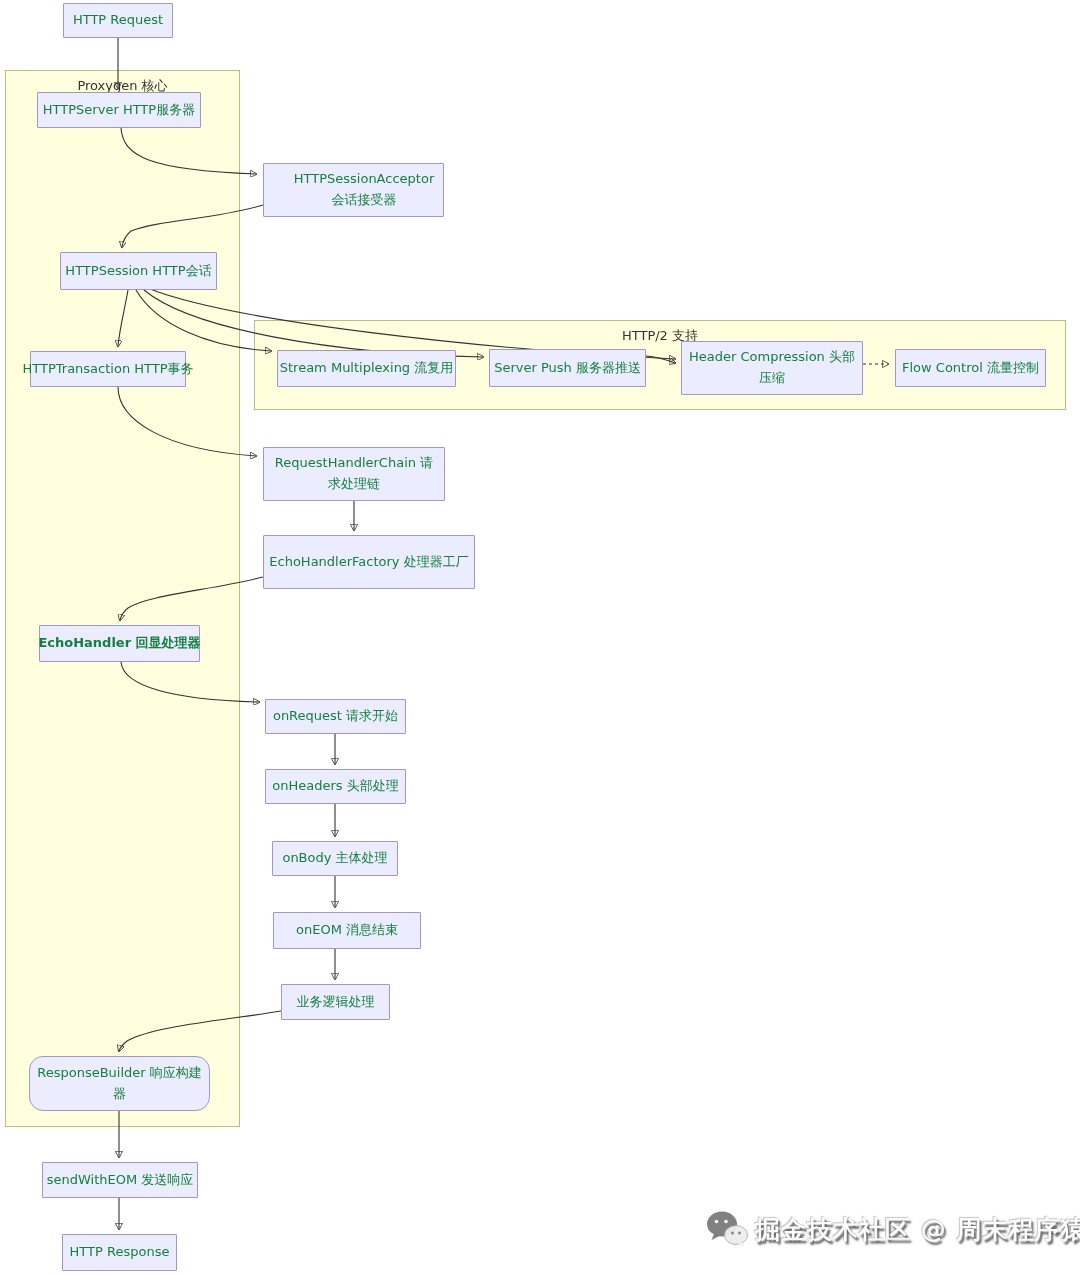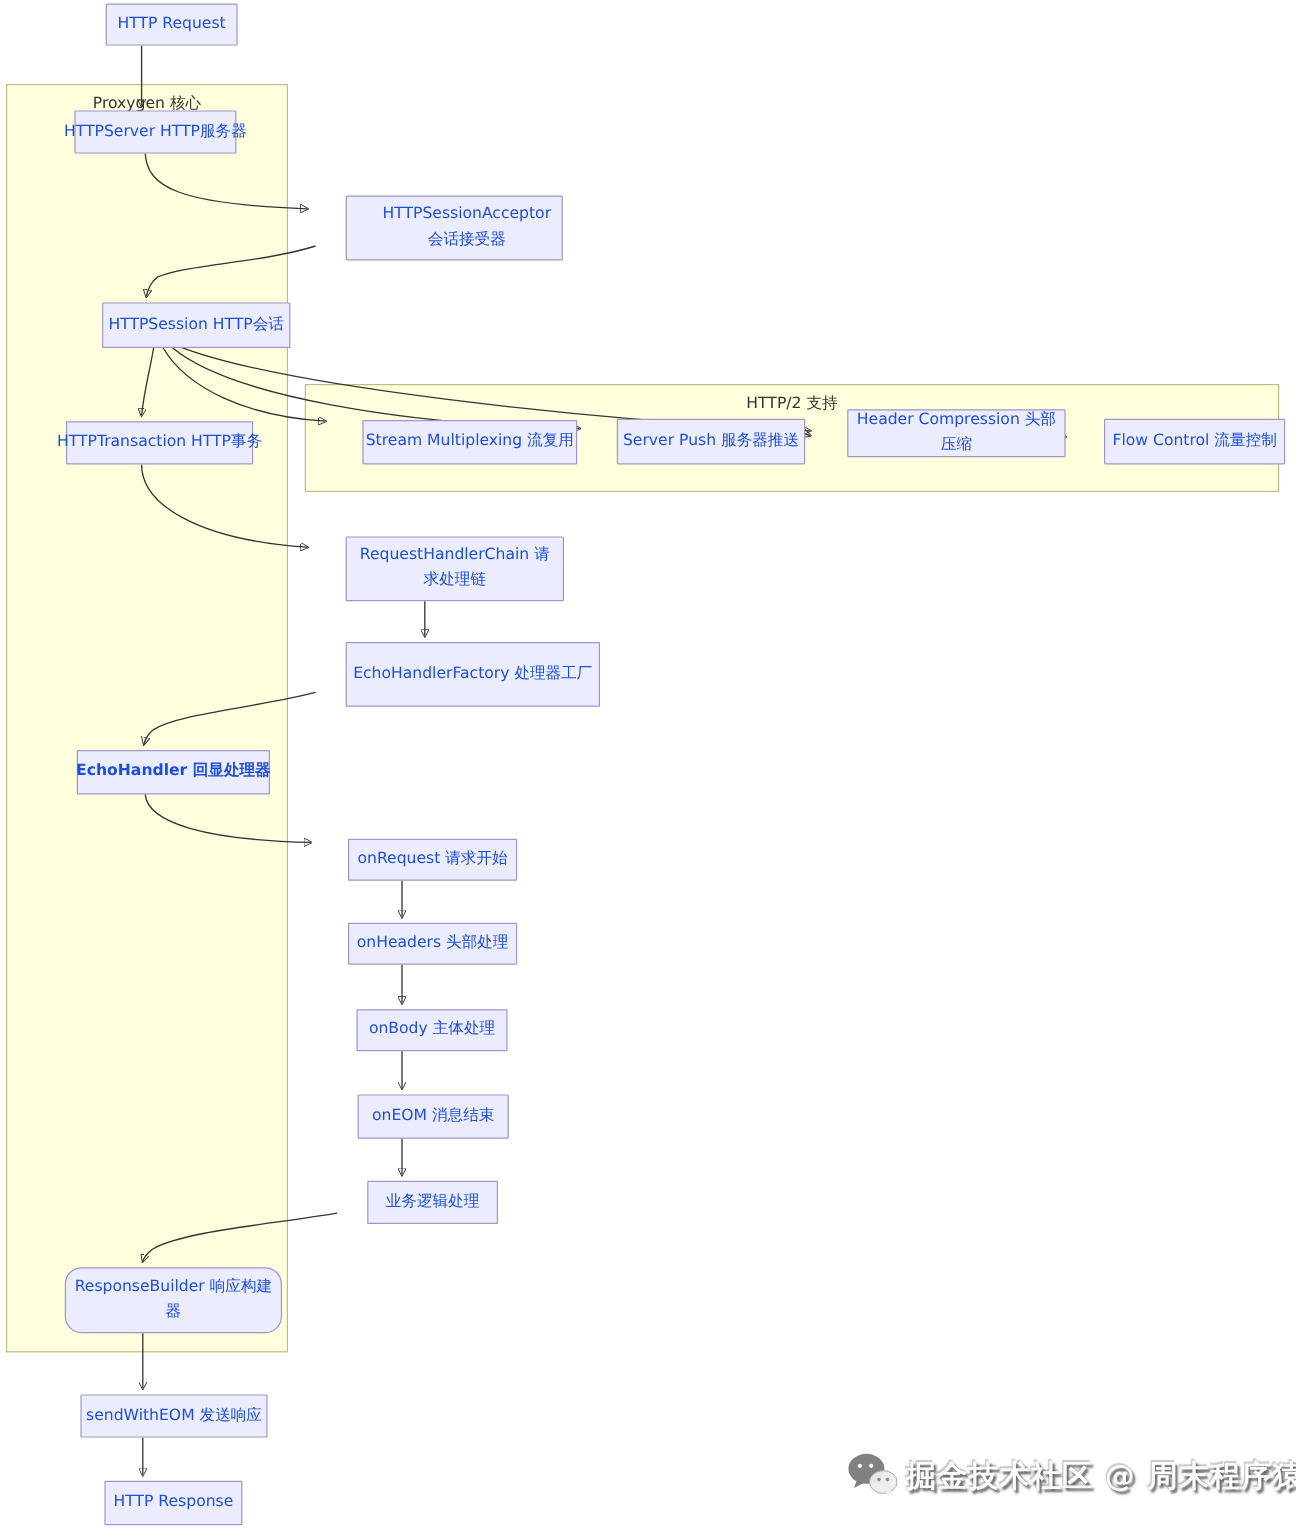--- a/index.html
+++ b/index.html
@@ -13,23 +13,23 @@
   }
   .group-label{
     position:absolute;top:6px;left:0;right:0;text-align:center;
     font-size:13px;color:#333333;
   }
   svg.edges{position:absolute;left:0;top:0;z-index:1;}
   svg.edges path{stroke:#333333;stroke-width:1.1;fill:none;}
   svg.edges path.dashed{stroke-dasharray:3,3;}
   .node{
     position:absolute;z-index:2;background:#ECECFF;border:1px solid #9e97c8;
-    color:#1d4ed8;font-size:13px;line-height:1.6;border-radius:1px;
+    color:#15803d;font-size:13px;line-height:1.6;border-radius:1px;
     display:flex;align-items:center;justify-content:center;text-align:center;
-    box-sizing:border-box;padding:2px 5px;margin-left:25px;
+    box-sizing:border-box;padding:2px 5px;
   }
   .nowrap{white-space:nowrap;}
   .watermark{
     position:absolute;left:706px;top:1206px;height:46px;z-index:3;
     display:flex;align-items:center;gap:7px;opacity:0.95;
   }
   .watermark-text{
     font-size:25px;font-weight:bold;color:#fcfcfc;letter-spacing:1px;white-space:nowrap;
     text-shadow:2px 3px 2px rgba(75,75,75,0.9), -1px -1px 1px rgba(130,130,130,0.45), 0 0 1px rgba(110,110,110,0.5);
   }
@@ -70,49 +70,49 @@
     <path d="M335,804 L335,836" marker-end="url(#arrow)"></path>
     <path d="M335,876 L335,907" marker-end="url(#arrow)"></path>
     <path d="M335,949 L335,979" marker-end="url(#arrow)"></path>
     <path d="M281,1011 C228,1020 152,1026 127,1041 C122,1045 120,1048 119,1051" marker-end="url(#arrow)"></path>
     <path d="M119,1111 L119,1157" marker-end="url(#arrow)"></path>
     <path d="M119,1198 L119,1229" marker-end="url(#arrow)"></path>
   </svg>
 
   <div class="node nowrap" style="left:63px;top:3px;width:110px;height:35px;">HTTP Request</div>
 
-  <div class="node nowrap" style="left:37px;top:92px;width:135px;height:36px;">HTTPServer HTTP服务器</div>
+  <div class="node nowrap" style="left:37px;top:92px;width:164px;height:36px;">HTTPServer HTTP服务器</div>
 
   <div class="node" style="left:263px;top:163px;width:181px;height:54px;padding-left:26px;">HTTPSessionAcceptor 会话接受器</div>
 
   <div class="node nowrap" style="left:60px;top:252px;width:157px;height:38px;">HTTPSession HTTP会话</div>
 
   <div class="node nowrap" style="left:30px;top:351px;width:156px;height:36px;">HTTPTransaction HTTP事务</div>
 
   <div class="node nowrap" style="left:277px;top:350px;width:179px;height:37px;">Stream Multiplexing 流复用</div>
 
   <div class="node nowrap" style="left:489px;top:349px;width:157px;height:38px;">Server Push 服务器推送</div>
 
-  <div class="node" style="left:681px;top:341px;width:182px;height:40px;">Header Compression 头部压缩</div>
+  <div class="node" style="left:681px;top:341px;width:182px;height:54px;">Header Compression 头部压缩</div>
 
   <div class="node nowrap" style="left:895px;top:349px;width:151px;height:38px;">Flow Control 流量控制</div>
 
   <div class="node" style="left:263px;top:447px;width:182px;height:54px;">RequestHandlerChain 请求处理链</div>
 
   <div class="node" style="left:263px;top:535px;width:212px;height:54px;">EchoHandlerFactory 处理器工厂</div>
 
   <div class="node nowrap" style="left:39px;top:625px;width:161px;height:37px;font-weight:bold;">EchoHandler 回显处理器</div>
 
   <div class="node nowrap" style="left:265px;top:699px;width:141px;height:35px;">onRequest 请求开始</div>
 
   <div class="node nowrap" style="left:265px;top:769px;width:141px;height:35px;">onHeaders 头部处理</div>
 
   <div class="node nowrap" style="left:272px;top:841px;width:126px;height:35px;">onBody 主体处理</div>
 
-  <div class="node nowrap" style="left:273px;top:912px;width:126px;height:37px;">onEOM 消息结束</div>
+  <div class="node nowrap" style="left:273px;top:912px;width:148px;height:37px;">onEOM 消息结束</div>
 
   <div class="node nowrap" style="left:281px;top:984px;width:109px;height:36px;">业务逻辑处理</div>
 
   <div class="node" style="left:29px;top:1056px;width:181px;height:55px;border-radius:14px;">ResponseBuilder 响应构建器</div>
 
   <div class="node nowrap" style="left:42px;top:1162px;width:156px;height:36px;">sendWithEOM 发送响应</div>
 
   <div class="node nowrap" style="left:62px;top:1234px;width:115px;height:37px;text-align:center;">HTTP Response</div>
 
   <div class="watermark">

